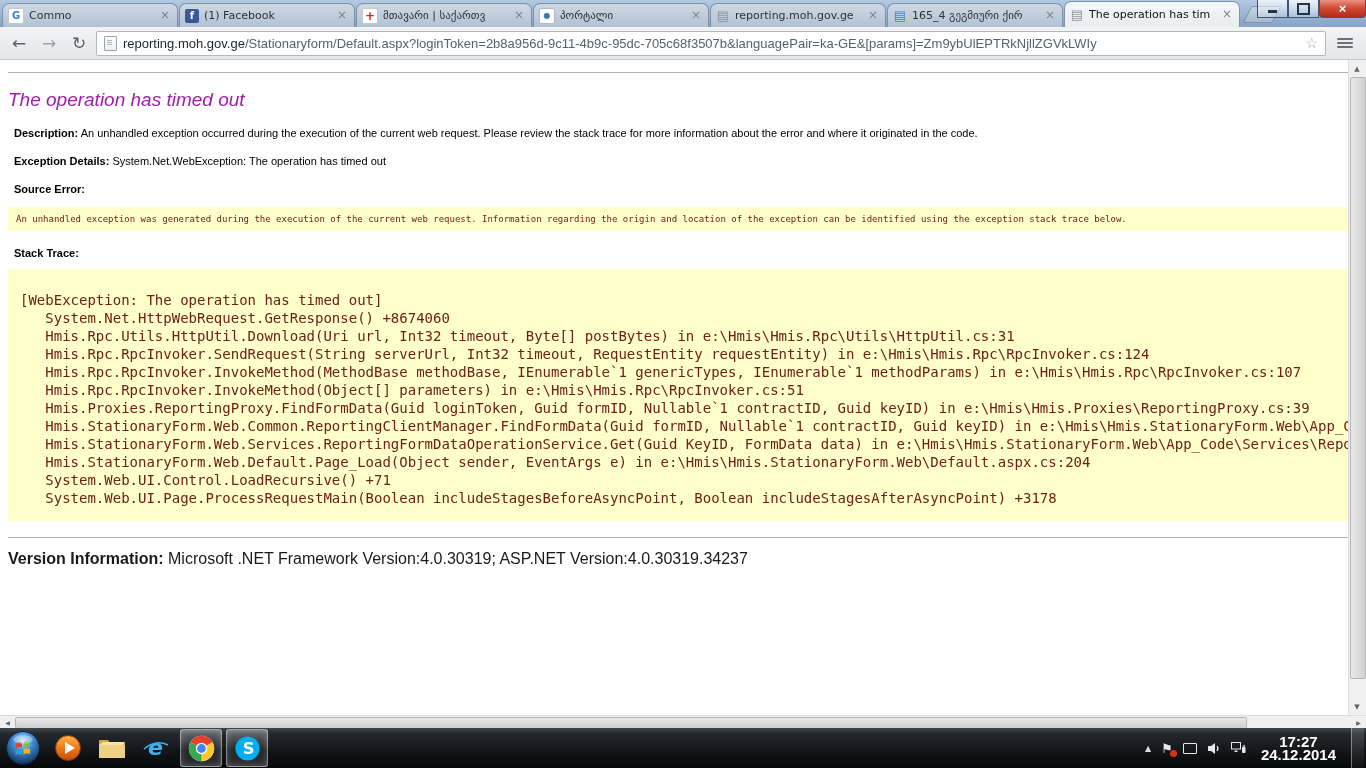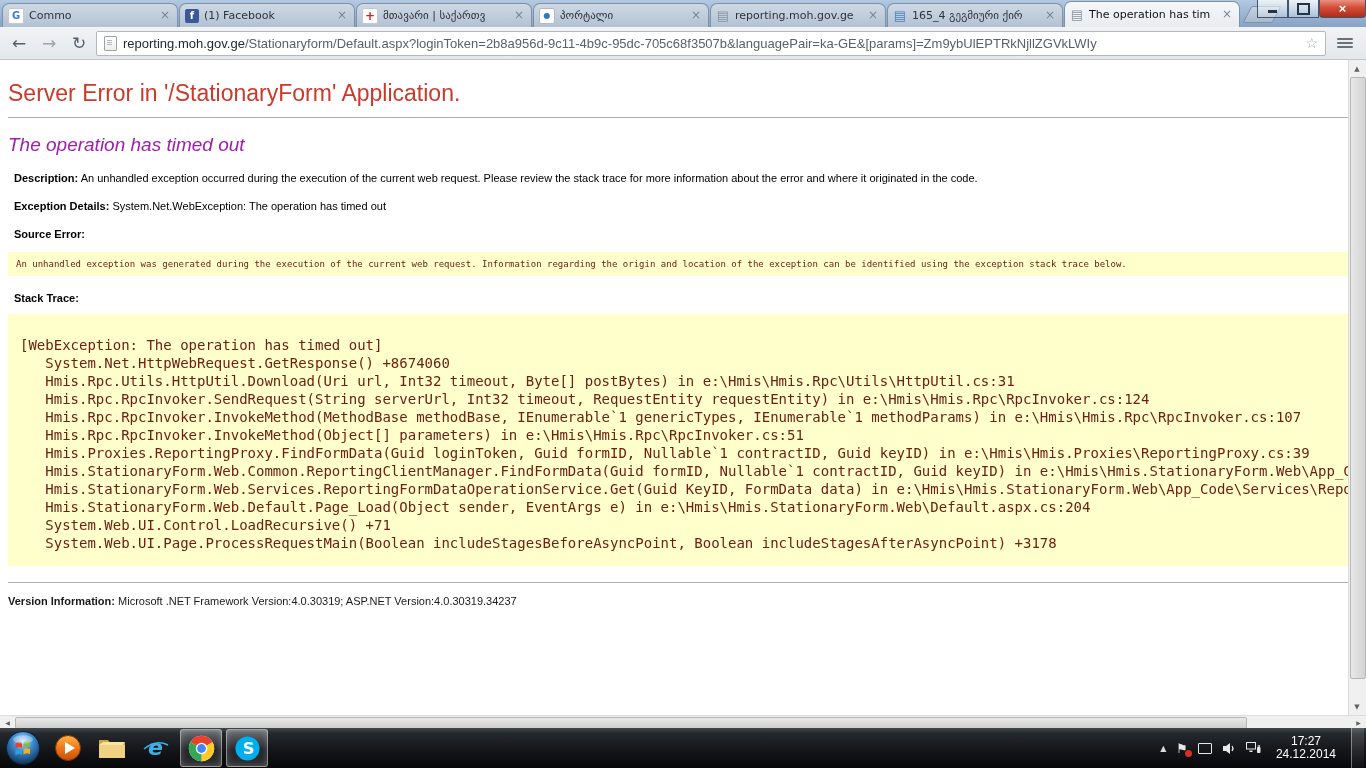--- a/index.html
+++ b/index.html
@@ -66,21 +66,21 @@
   hr.rule{border:none;border-top:1px solid #a9b1b9;margin:0;}
   hr.rule.bottom{margin-top:16px;}
   p.meta{font-size:11px;margin:16px 6px 0;color:#000;}
   p.meta b{font-weight:bold;}
   .srcbox{background:#ffffcc;margin-top:12px;padding:7px 8px;
           font-family:"DejaVu Sans Mono","Liberation Mono",monospace;font-size:9px;color:#6e2015;
           white-space:nowrap;overflow:hidden;}
   .stackbox{background:#ffffcc;margin-top:10px;padding:22px 12px 14px;overflow:hidden;}
   .stackbox pre{margin:0;font-family:"DejaVu Sans Mono","Liberation Mono",monospace;
           font-size:14px;line-height:18px;color:#6e2015;white-space:pre;}
-  p.version{font-size:11px;margin:12px 0 12px;color:#1a1a1a;}
+  p.version{font-size:16px;margin:12px 0 12px;color:#1a1a1a;}
 
   
   .vscroll{position:absolute;top:0;right:0;width:17px;height:655px;background:#f0f0f0;border-left:1px solid #dcdcdc;}
   .vscroll .sarrow{position:absolute;left:0;width:16px;height:17px;display:flex;align-items:center;
           justify-content:center;font-size:7px;color:#5f6368;font-family:"DejaVu Sans",sans-serif;}
   .vscroll .sarrow.up{top:0;} .vscroll .sarrow.down{bottom:0;}
   .vscroll .thumb{position:absolute;left:1px;top:17px;width:14px;height:600px;
           background:linear-gradient(90deg,#e9e9e9,#d2d2d2);border:1px solid #b6b6b6;border-radius:2px;}
   .hscroll{position:absolute;top:715px;left:0;width:1366px;height:13px;background:#f0f0f0;border-top:1px solid #dcdcdc;}
   .hscroll .sarrow{position:absolute;top:0;width:15px;height:12px;display:flex;align-items:center;
@@ -95,21 +95,21 @@
   .start-orb{width:46px;height:40px;display:flex;align-items:center;justify-content:center;}
   .task-icon{width:40px;height:36px;margin:0 2px;display:flex;align-items:center;justify-content:center;border-radius:3px;}
   .task-icon.active{border:1px solid rgba(255,255,255,.45);
            background:linear-gradient(rgba(255,255,255,.30),rgba(255,255,255,.07) 55%,rgba(255,255,255,.14));
            box-shadow:inset 0 0 7px rgba(255,255,255,.25);}
   .tray{margin-left:auto;display:flex;align-items:center;gap:10px;padding-right:2px;}
   .tray .chevron{font-size:8px;color:#dcdcdc;font-family:"DejaVu Sans",sans-serif;}
   .tray-flag{position:relative;font-size:13px;color:#e8e8e8;font-family:"DejaVu Sans",sans-serif;line-height:13px;}
   .tray-flag .badge{position:absolute;right:-4px;bottom:-2px;width:7px;height:7px;background:#d23325;border-radius:50%;}
   .tray-dev{width:12px;height:9px;border:1px solid #e8e8e8;border-radius:1px;}
-  .clock{text-align:center;font-size:12px;line-height:13px;color:#fff;padding:0 5px;}
+  .clock{text-align:center;font-size:15px;line-height:13px;color:#fff;padding:0 5px;font-weight:bold;}
   .show-desktop{width:12px;height:40px;border-left:1px solid rgba(255,255,255,.4);
            background:linear-gradient(rgba(255,255,255,.15),rgba(255,255,255,.03));}
 </style>
 </head>
 <body>
 
 <div class="screen">
 
   <div class="titlebar">
     <div class="tabs">
@@ -191,21 +191,20 @@
 
     <div class="menu-btn">
         <i></i>
         <i></i>
         <i></i>
       </div>
   </div>
 
   <div class="page-area">
     <div class="content">
-      <h1 class="err">Server Error in '/StationaryForm' Application.</h1>
       <hr class="rule">
       <h2 class="err">The operation has timed out</h2>
 
       <p class="meta">
         <b>Description:</b>
         <span>An unhandled exception occurred during the execution of the current web request. Please review the stack trace for more information about the error and where it originated in the code.</span>
       </p>
 
       <p class="meta">
         <b>Exception Details:</b>

